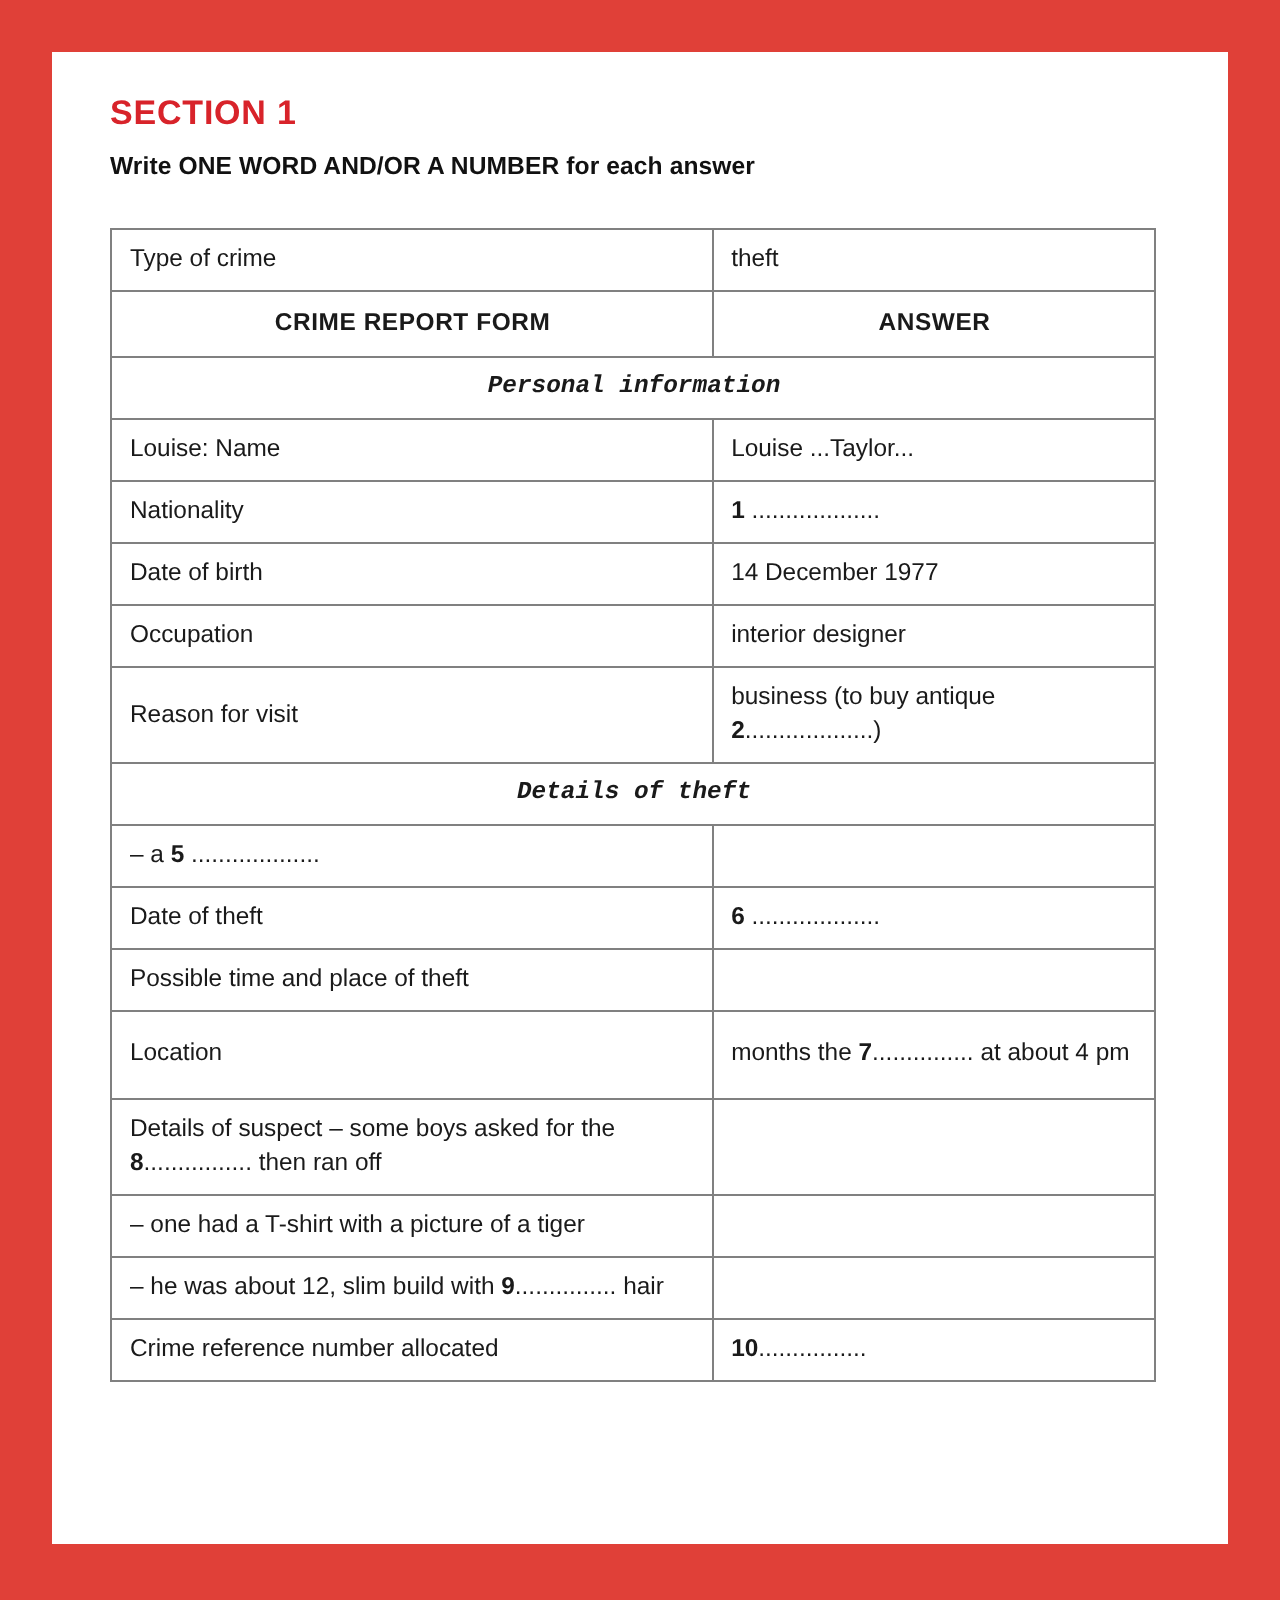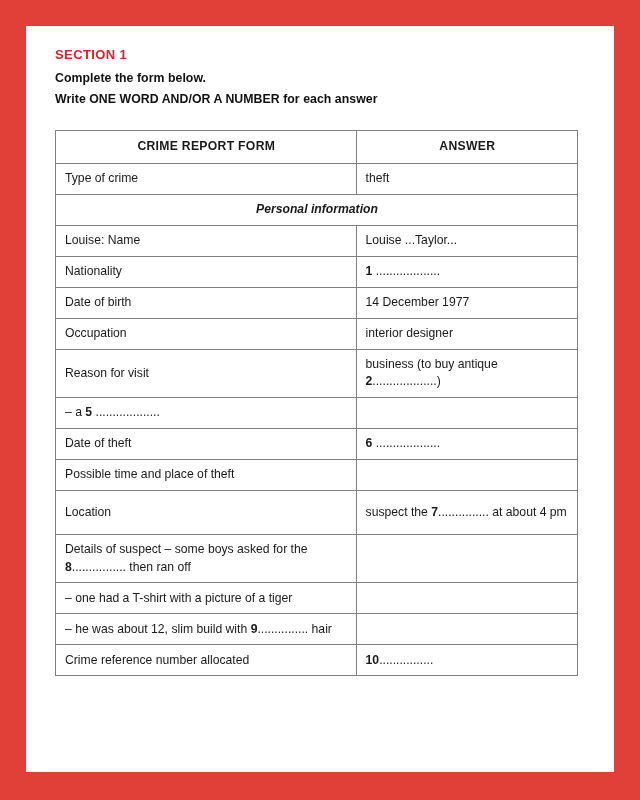--- a/index.html
+++ b/index.html
@@ -28,21 +28,21 @@
     box-sizing: border-box;
     width: 100%;
     height: 100%;
     background: #ffffff;
     padding: 22px 29px 0 29px;
   }
 
   
   .section-label {
     color: #d8232a;
-    font-size: 13px;
+    font-size: 17px;
     font-weight: bold;
     letter-spacing: 0.4px;
     margin: 0 0 9px 0;
     line-height: 1.1;
   }
   .instruction {
     color: #111111;
     font-size: 12.3px;
     font-weight: bold;
     letter-spacing: 0.05px;
@@ -83,20 +83,21 @@
     padding-bottom: 6px;
   }
   td.subhead-cell {
     text-align: center;
     font-weight: bold;
     font-style: italic;
     font-size: 12.4px;
     color: #111111;
     padding-top: 7px;
     padding-bottom: 7px;
+    font-family: Liberation Mono, monospace;
   }
   td.row-single {
     height: 18px;
   }
   td.row-tall {
     height: 31px;
     vertical-align: middle;
   }
   .num {
     font-weight: bold;
@@ -107,42 +108,41 @@
   .nowrap { white-space: nowrap; }
 </style>
 </head>
 <body>
 
 <div class="page-frame">
   <div class="page">
 
     <div class="section-label">SECTION 1</div>
 
-    <div class="instruction">Complete the form below.</div>
 
     <div class="instruction last">Write ONE WORD AND/OR A NUMBER for each answer</div>
 
     <table class="crime-form">
       <colgroup>
         <col class="col-prompt">
         <col class="col-answer">
       </colgroup>
       <tbody>
 
         <tr>
+          <td class="row-single">Type of crime</td>
+          <td class="row-single">theft</td>
+        </tr>
+
+        <tr>
           <td class="head-cell">CRIME REPORT FORM</td>
           <td class="head-cell">ANSWER</td>
         </tr>
 
         <tr>
-          <td class="row-single">Type of crime</td>
-          <td class="row-single">theft</td>
-        </tr>
-
-        <tr>
           <td class="subhead-cell" colspan="2">Personal information</td>
         </tr>
 
         <tr>
           <td class="row-single">Louise: Name</td>
           <td class="row-single">Louise ...Taylor...</td>
         </tr>
 
         <tr>
           <td class="row-single">Nationality</td>
@@ -159,40 +159,43 @@
           <td class="row-single">interior designer</td>
         </tr>
 
         <tr>
           <td class="row-tall">Reason for visit</td>
           <td class="row-tall"><span>business (to buy antique</span><br><span class="num">2</span><span class="dots">...................)</span></td>
         </tr>
 
 
 
+        <tr>
+          <td class="subhead-cell" colspan="2">Details of theft</td>
+        </tr>
 
 
         <tr>
           <td class="row-single"><span>– a </span><span class="num">5</span><span class="dots"> ...................</span></td>
           <td class="row-single"></td>
         </tr>
 
         <tr>
           <td class="row-single">Date of theft</td>
           <td class="row-single"><span class="num">6</span><span class="dots"> ...................</span></td>
         </tr>
 
         <tr>
           <td class="row-single">Possible time and place of theft</td>
           <td class="row-single"></td>
         </tr>
 
         <tr>
           <td class="row-tall">Location</td>
-          <td class="row-tall nowrap"><span>suspect the </span><span class="num">7</span><span class="dots">...............</span><span> at about 4 pm</span></td>
+          <td class="row-tall nowrap"><span>months the </span><span class="num">7</span><span class="dots">...............</span><span> at about 4 pm</span></td>
         </tr>
 
         <tr>
           <td class="row-tall"><span>Details of suspect – some boys asked for the</span><br><span class="num">8</span><span class="dots">................</span><span> then ran off</span></td>
           <td class="row-tall"></td>
         </tr>
 
         <tr>
           <td class="row-single">– one had a T-shirt with a picture of a tiger</td>
           <td class="row-single"></td>

